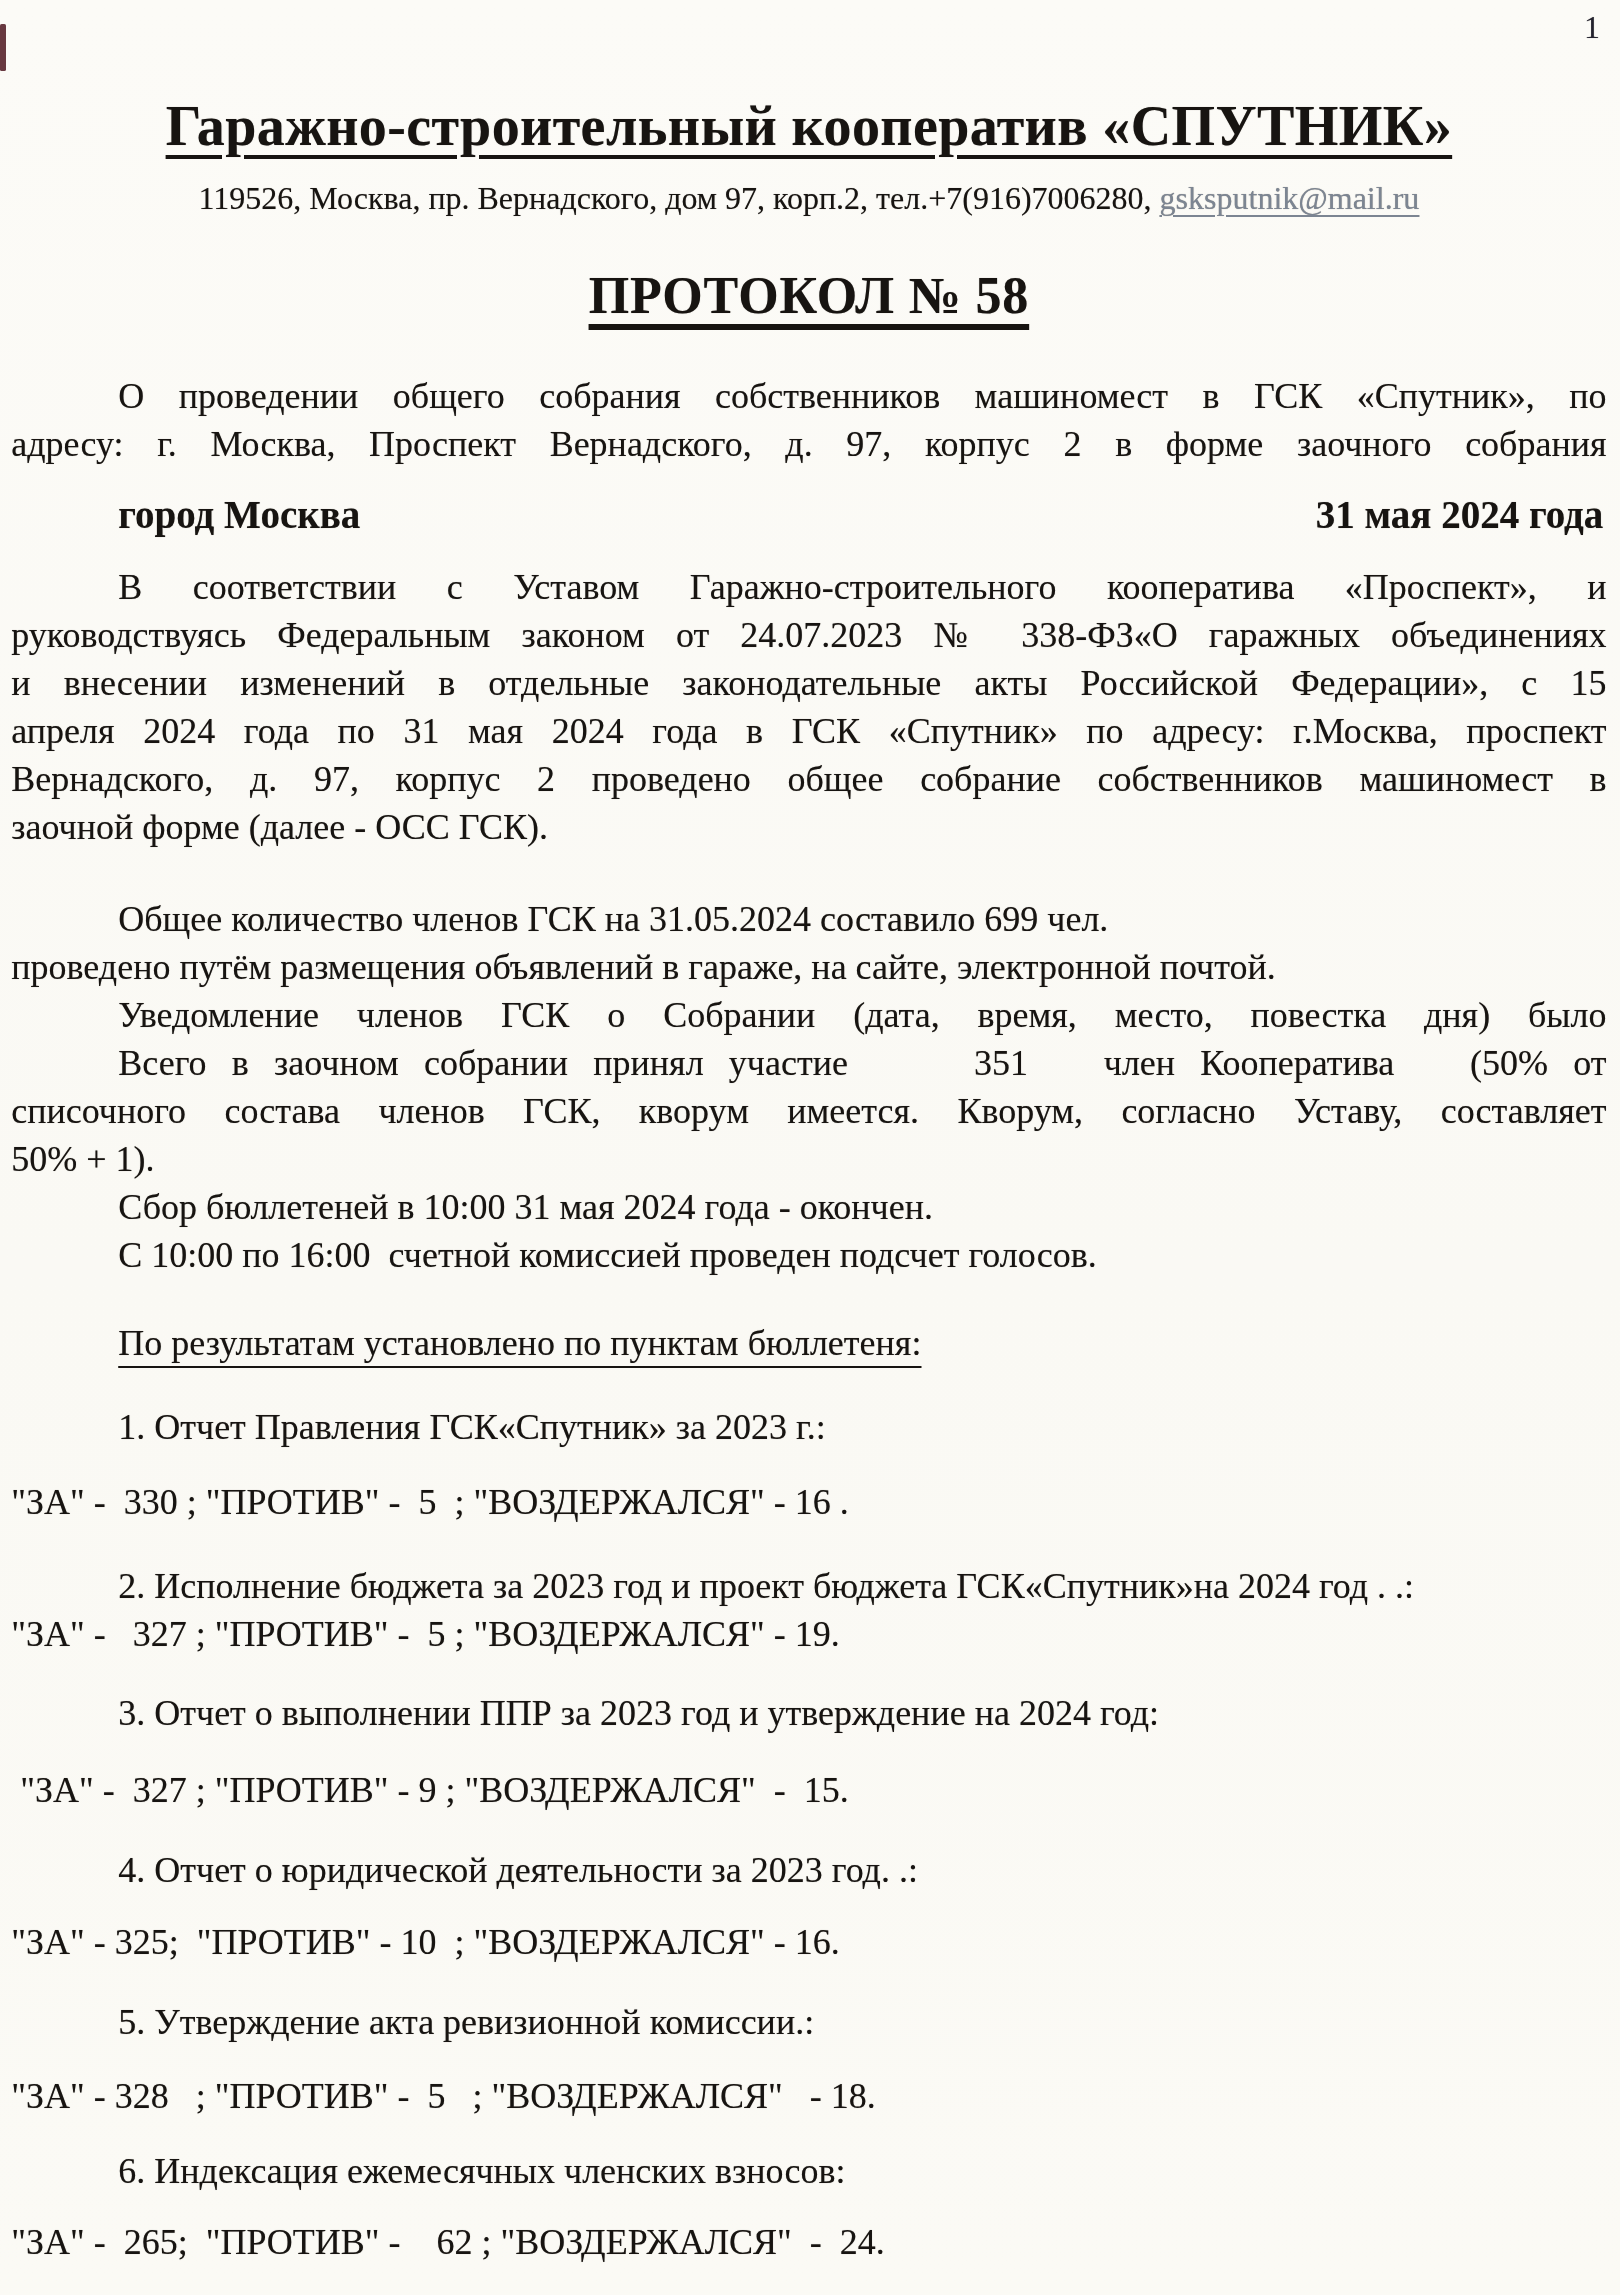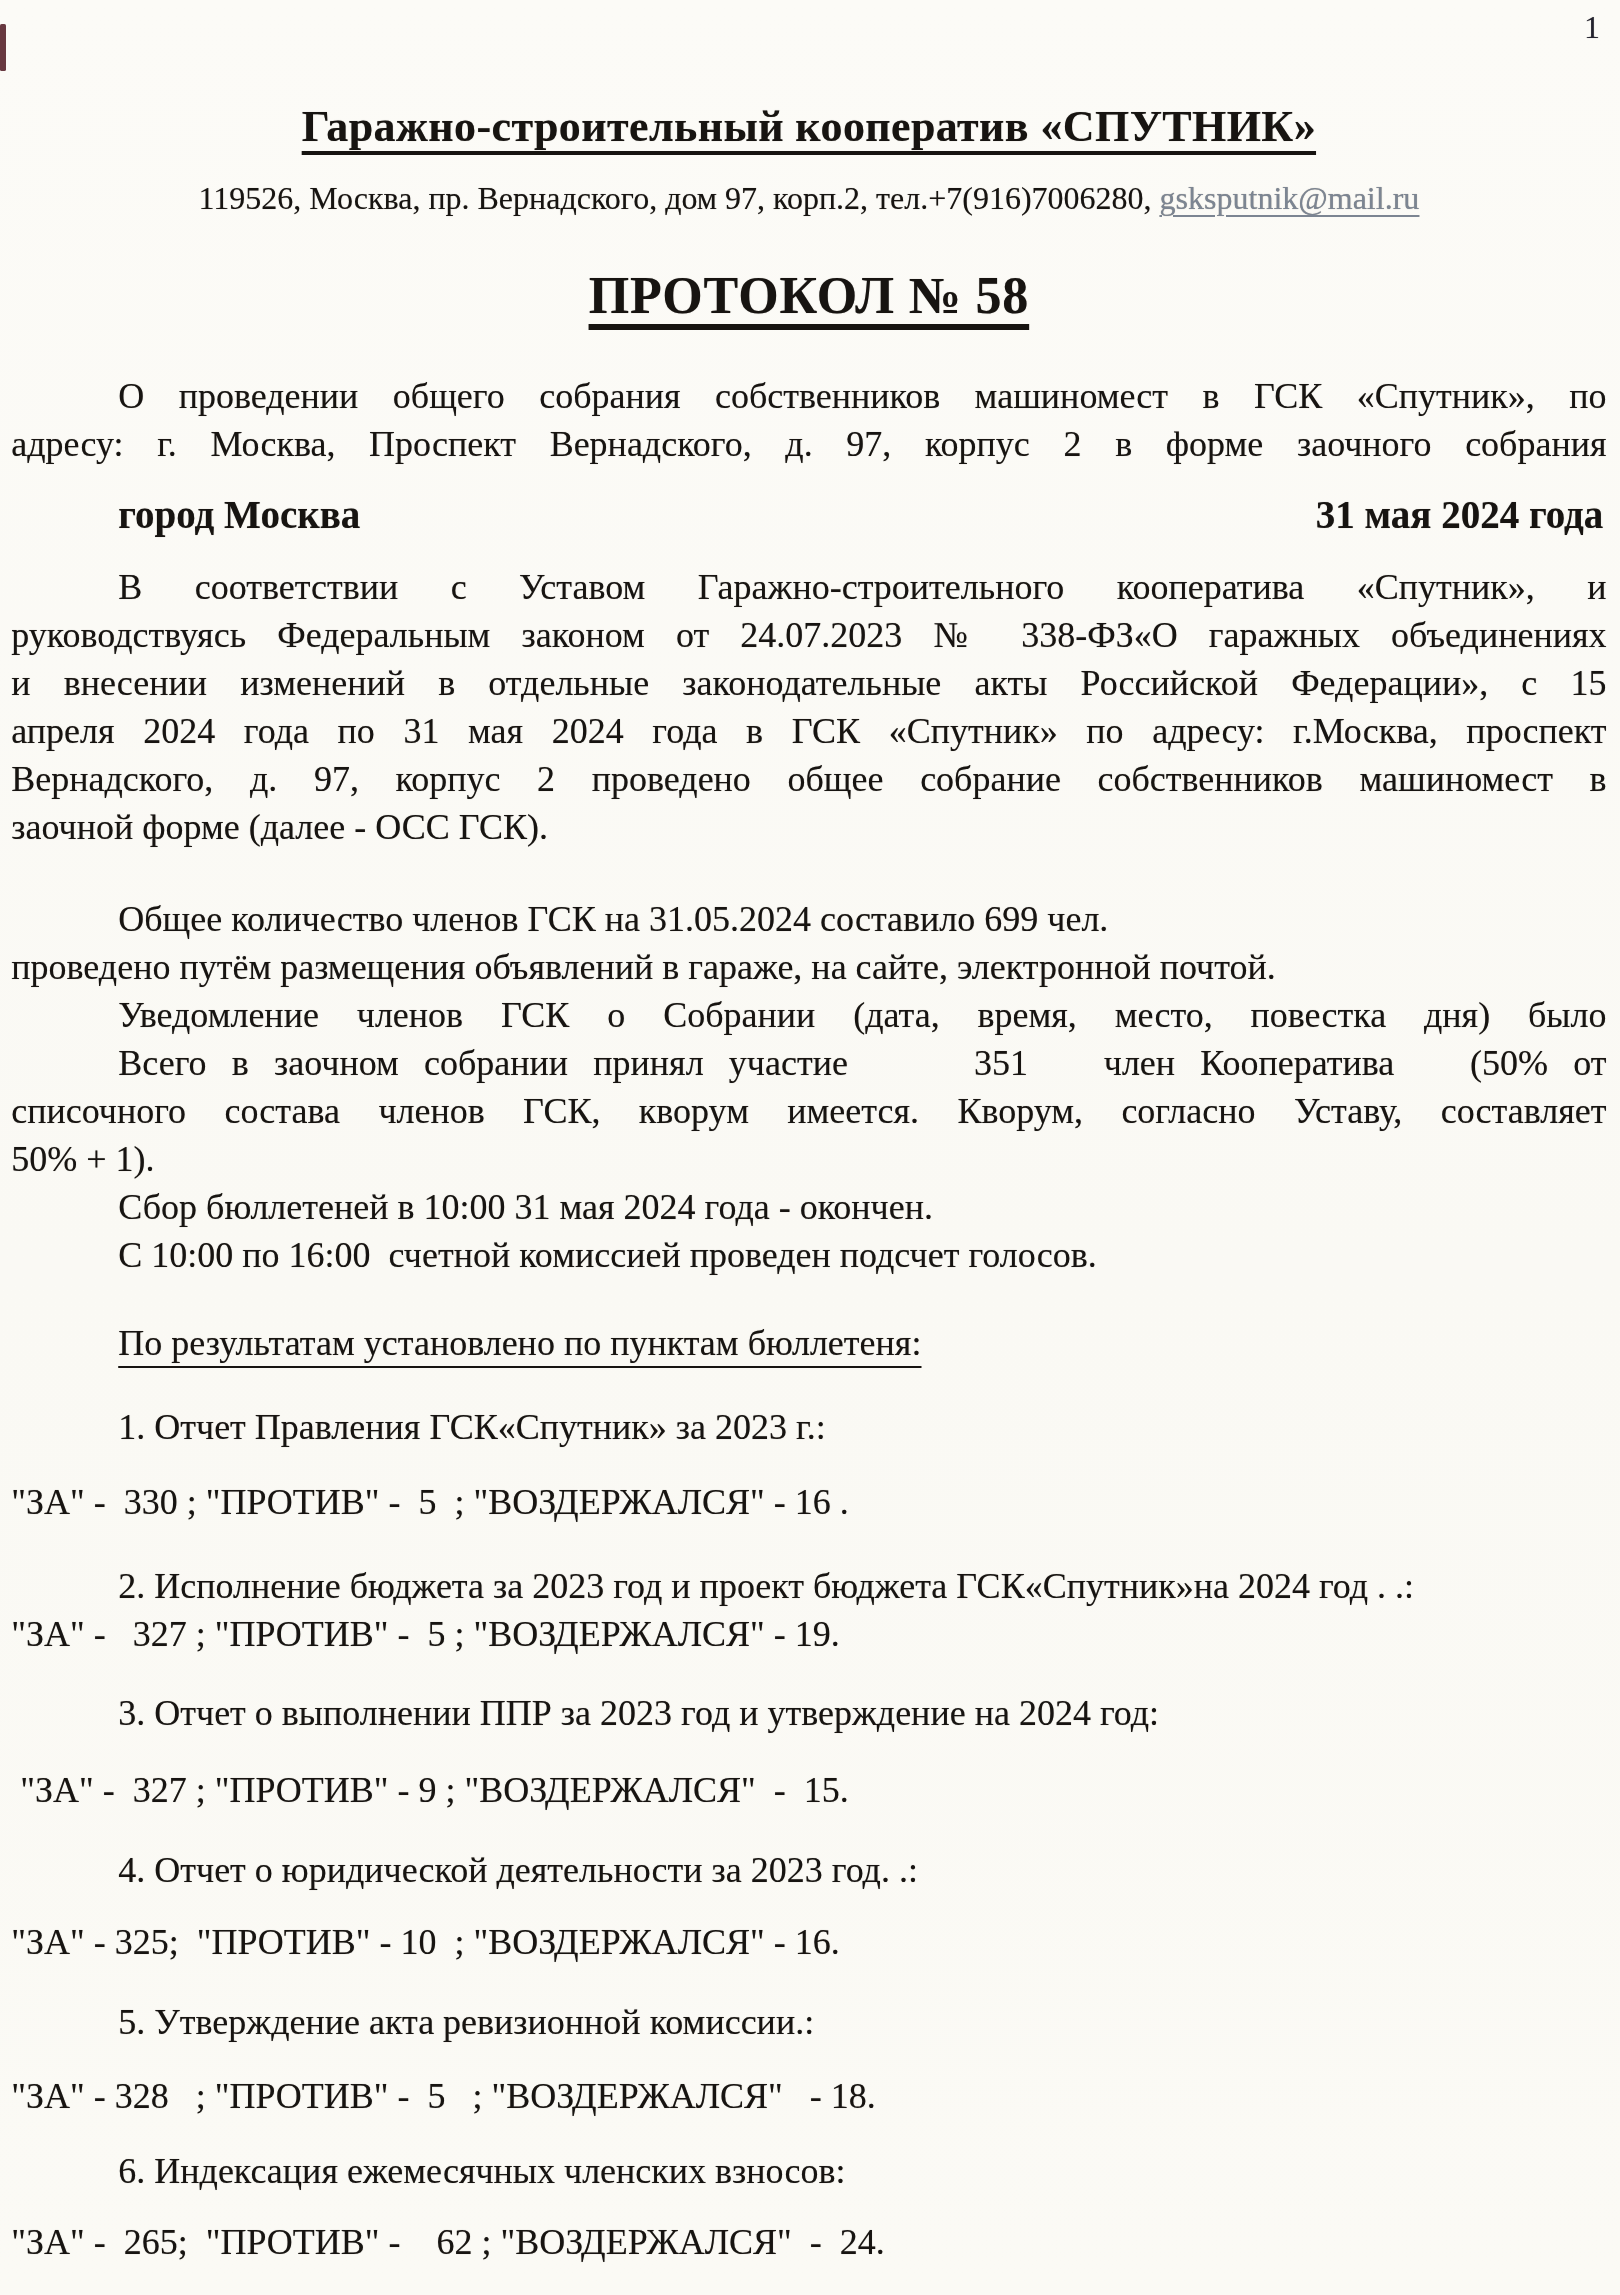--- a/index.html
+++ b/index.html
@@ -20,21 +20,21 @@
   .page-number {
     text-align: right;
     font-size: 32px;
     line-height: 39px;
     padding-right: 6.5px;
     color: #23222e;
   }
   .org-title {
     margin-top: 52px;
     text-align: center;
-    font-size: 44px;
+    font-size: 56px;
     line-height: 55px;
     font-weight: bold;
     text-decoration: underline;
     text-decoration-thickness: 4px;
     text-underline-offset: 9.7px;
     letter-spacing: 0.4px;
   }
   .address {
     margin-top: 20px;
     text-align: center;
@@ -125,21 +125,21 @@
     <div class="line stretch indent">О проведении общего собрания собственников машиномест в ГСК «Спутник»,  по</div>
     <div class="line stretch">адресу: г. Москва, Проспект Вернадского, д. 97, корпус 2  в форме заочного собрания</div>
   </div>
 
   <div class="dateline">
     <span>город Москва</span>
     <span>31 мая 2024 года</span>
   </div>
 
   <div class="para-main">
-    <div class="line stretch indent">В соответствии с Уставом Гаражно-строительного кооператива «Спутник», и</div>
+    <div class="line stretch indent">В соответствии с Уставом Гаражно-строительного кооператива «Проспект», и</div>
     <div class="line stretch">руководствуясь Федеральным законом от 24.07.2023 № 338-ФЗ«О гаражных объединениях</div>
     <div class="line stretch">и внесении изменений в отдельные законодательные акты Российской Федерации», с 15</div>
     <div class="line stretch">апреля 2024 года по 31 мая 2024 года в ГСК «Спутник» по адресу: г.Москва, проспект</div>
     <div class="line stretch">Вернадского, д. 97, корпус 2  проведено общее собрание собственников машиномест в</div>
     <div class="line">заочной форме (далее - ОСС ГСК).</div>
   </div>
 
   <div class="para-group">
     <div class="line indent">Общее количество членов ГСК на 31.05.2024 составило 699 чел.</div>
     <div class="line">проведено путём размещения объявлений в гараже, на сайте, электронной почтой.</div>

